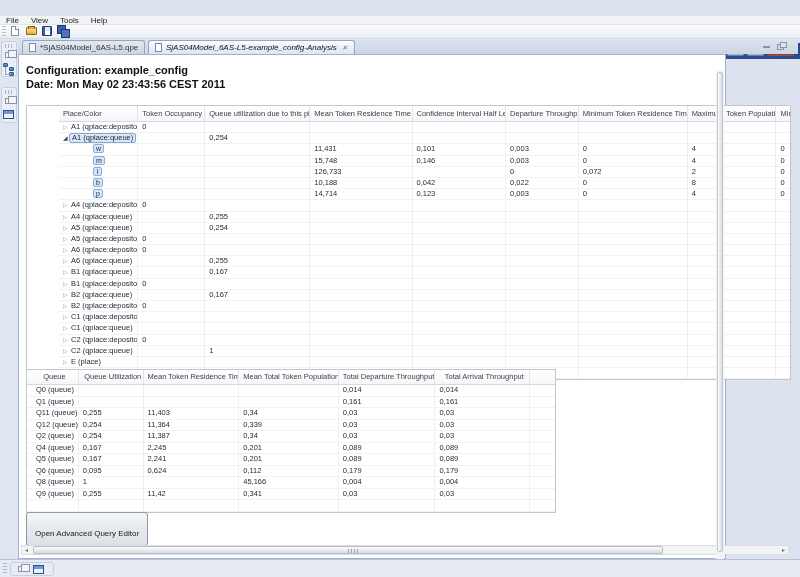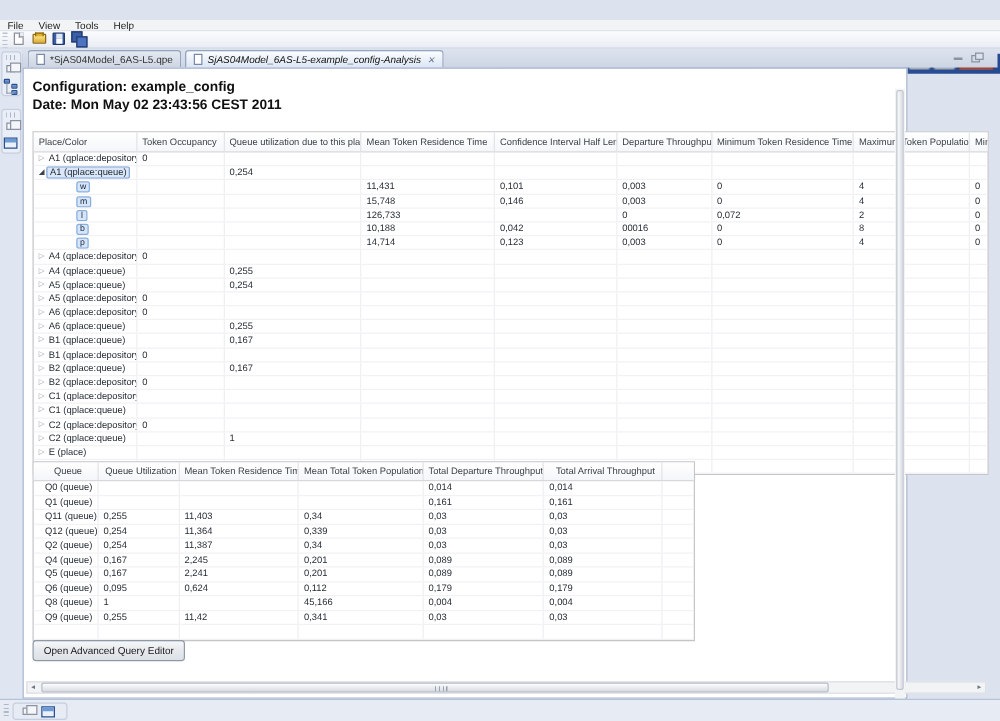--- a/index.html
+++ b/index.html
@@ -93,42 +93,42 @@
   .heading.config { top:9px; } .heading.date { top:23px; }
 
   
   .dtable { position:absolute; background:#fff; border:1px solid #c6c6c9; }
   .t-head { display:flex; border-bottom:1px solid #d8d8dc; background:linear-gradient(#ffffff,#f4f6f9); }
   .h-cell { font-size:7.5px; color:#3a3f47; padding-left:4px; overflow:hidden; white-space:nowrap;
     border-right:1px solid #e3e4e8; }
   .t-row { display:flex; border-bottom:1px solid #f2f2f5; }
   .c { font-size:7.5px; color:#1f2630; padding-left:4px; overflow:hidden; white-space:nowrap;
     border-right:1px solid #f0f0f3; }
-  #places-table { left:7px; top:50px; width:765px; }
+  #places-table { left:7px; top:50px; width:765px;padding-left:32px; }
   #places-table .h-cell { height:15px; line-height:15px; }
   #places-table .c { height:10.2px; line-height:10px; }
   .pc0{width:83px}.pc1{width:70px}.pc2{width:110px}.pc3{width:107px}.pc4{width:98px}
   .pc5{width:76px}.pc6{width:114px}.pc7{width:93px}.pc8{width:14px;border-right:none}
   #queues-table { left:7px; top:314px; width:530px; }
   #queues-table .h-cell { height:14px; line-height:14px;text-align:center; }
   #queues-table .c { height:10.5px; line-height:10.5px; }
   .qc0{width:52px}.qc1{width:65px}.qc2{width:96px}.qc3{width:100px}.qc4{width:97px}
   .qc5{width:95px}.qc6{width:25px;border-right:none}
 
   .tree-arrow { display:inline-block; width:8px; font-size:6px; color:#9aa0aa; vertical-align:top; }
   .tree-arrow.expanded { color:#3c4250; }
   .node-label { display:inline-block; }
   .node-label.selected { background:#d9e7f8; border:1px solid #84a7d7; border-radius:2px;
     padding:0 2px; margin-left:-2px; line-height:8px; }
   .color-chip { display:inline-block; margin-left:30px; min-width:9px; padding:0 2px; height:9px;
     line-height:8px; text-align:center; background:#d6e6f8; border:1px solid #87aede; border-radius:2px;
     font-size:7px; color:#14233c; }
 
   
-  .adv-btn { position:absolute; left:7px; top:457px; height:17px; padding:3px 8px; font-size:8px;
+  .adv-btn { position:absolute; left:7px; top:457px; height:17px; padding:16px 8px; font-size:8px;
     font-family:"Liberation Sans",sans-serif; color:#1a1a1a; border:1px solid #8e99a8; border-radius:3px;
     background:linear-gradient(#f6f7f8,#e6e9ed 50%,#dde1e6); }
 
   
   .hscroll { position:absolute; left:2px; bottom:3px; width:768px; height:10px;
     background:#f2f3f5; border:1px solid #dcdee3; display:flex; }
   .hs-arrow { width:9px; height:8px; font-size:5px; line-height:8px; text-align:center; color:#6e7685; }
   .hs-track { position:relative; flex:1; }
   .hs-thumb { position:absolute; left:2px; top:0; width:630px; height:8px; border-radius:2px;
     background:linear-gradient(#fdfdfd,#d8dce2); border:1px solid #b7bcc6; }
@@ -297,21 +297,21 @@
               <div class="c pc6">0,072</div>
               <div class="c pc7">2</div>
               <div class="c pc8">0</div>
             </div>
             <div class="t-row">
               <div class="c pc0"><span class="color-chip">b</span></div>
               <div class="c pc1"></div>
               <div class="c pc2"></div>
               <div class="c pc3">10,188</div>
               <div class="c pc4">0,042</div>
-              <div class="c pc5">00016</div>
+              <div class="c pc5">0,022</div>
               <div class="c pc6">0</div>
               <div class="c pc7">8</div>
               <div class="c pc8">0</div>
             </div>
             <div class="t-row">
               <div class="c pc0"><span class="color-chip">p</span></div>
               <div class="c pc1"></div>
               <div class="c pc2"></div>
               <div class="c pc3">14,714</div>
               <div class="c pc4">0,123</div>

